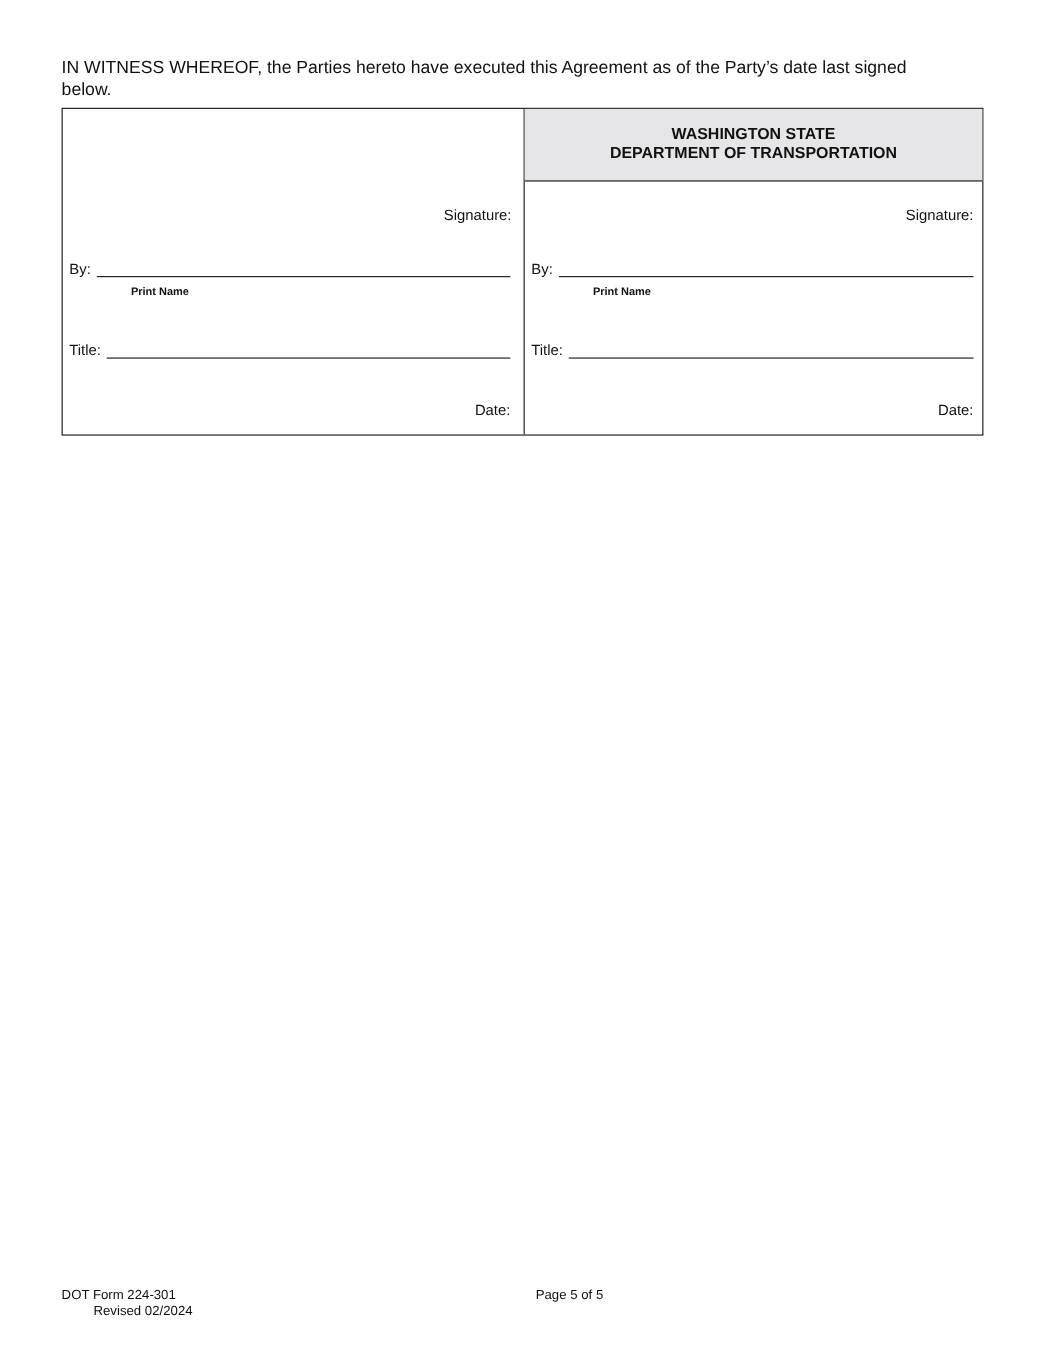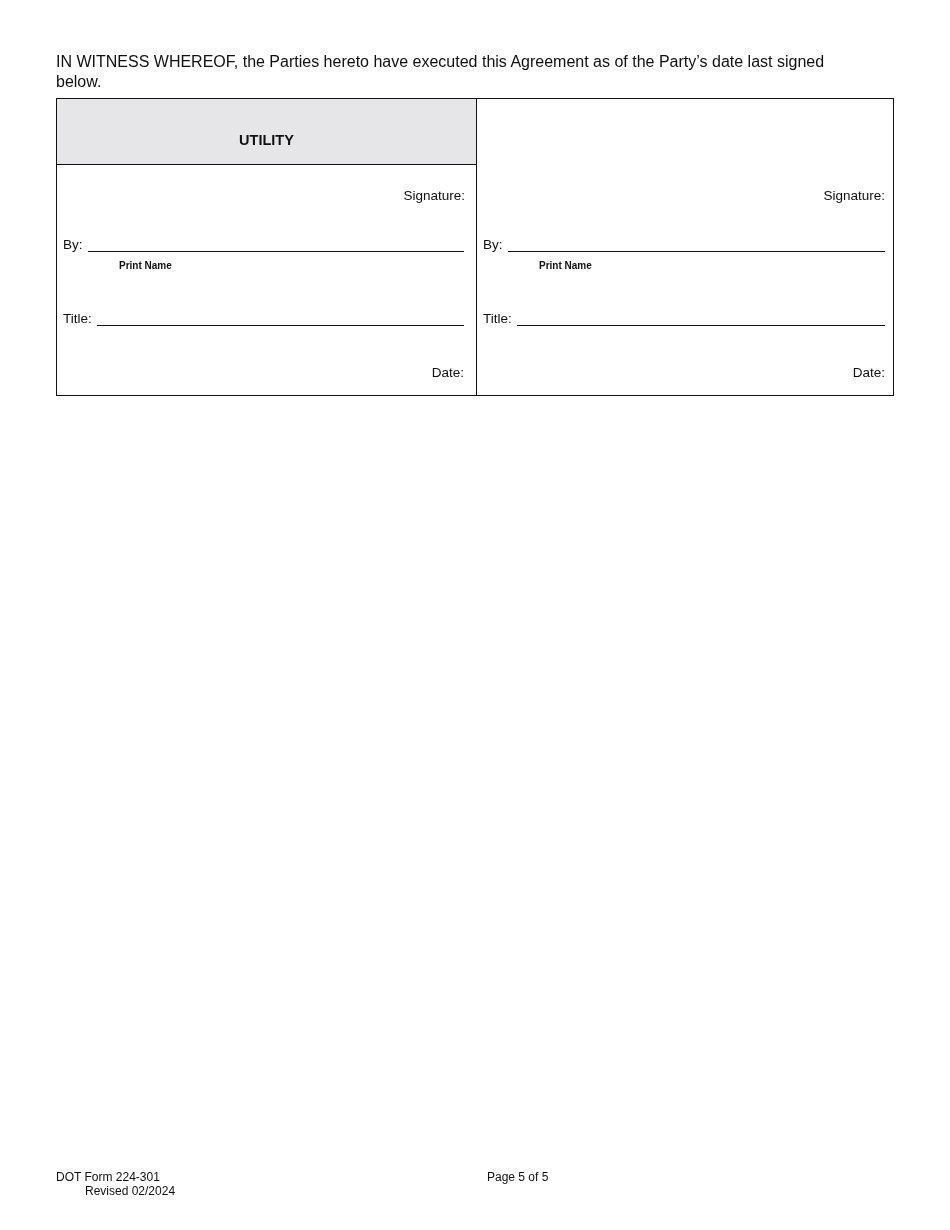--- a/index.html
+++ b/index.html
@@ -111,44 +111,44 @@
   </style>
 </head>
 <body>
 
 <div class="intro">
   <b>IN WITNESS WHEREOF,</b><span> the Parties hereto have executed this Agreement as of the Party’s date last signed below.</span>
 </div>
 
 <div class="sig-table">
   <div class="col left">
-    <div class="head">
-      <div></div>
-      <div>UTILITY</div>
-    </div>
     <div class="field f-sig">
       <span class="label">Signature:</span>
       <span class="line"></span>
     </div>
     <div class="field f-by">
       <span class="label">By:</span>
       <span class="line"></span>
     </div>
     <div class="print-name">Print Name</div>
     <div class="field f-title">
       <span class="label">Title:</span>
       <span class="line"></span>
     </div>
     <div class="field f-date">
       <span class="label">Date:</span>
       <span class="line"></span>
     </div>
   </div>
 
   <div class="col right">
+    <div class="head">
+      <div>WASHINGTON STATE</div>
+      <div>DEPARTMENT OF TRANSPORTATION</div>
+    </div>
     <div class="field f-sig">
       <span class="label">Signature:</span>
       <span class="line"></span>
     </div>
     <div class="field f-by">
       <span class="label">By:</span>
       <span class="line"></span>
     </div>
     <div class="print-name">Print Name</div>
     <div class="field f-title">

